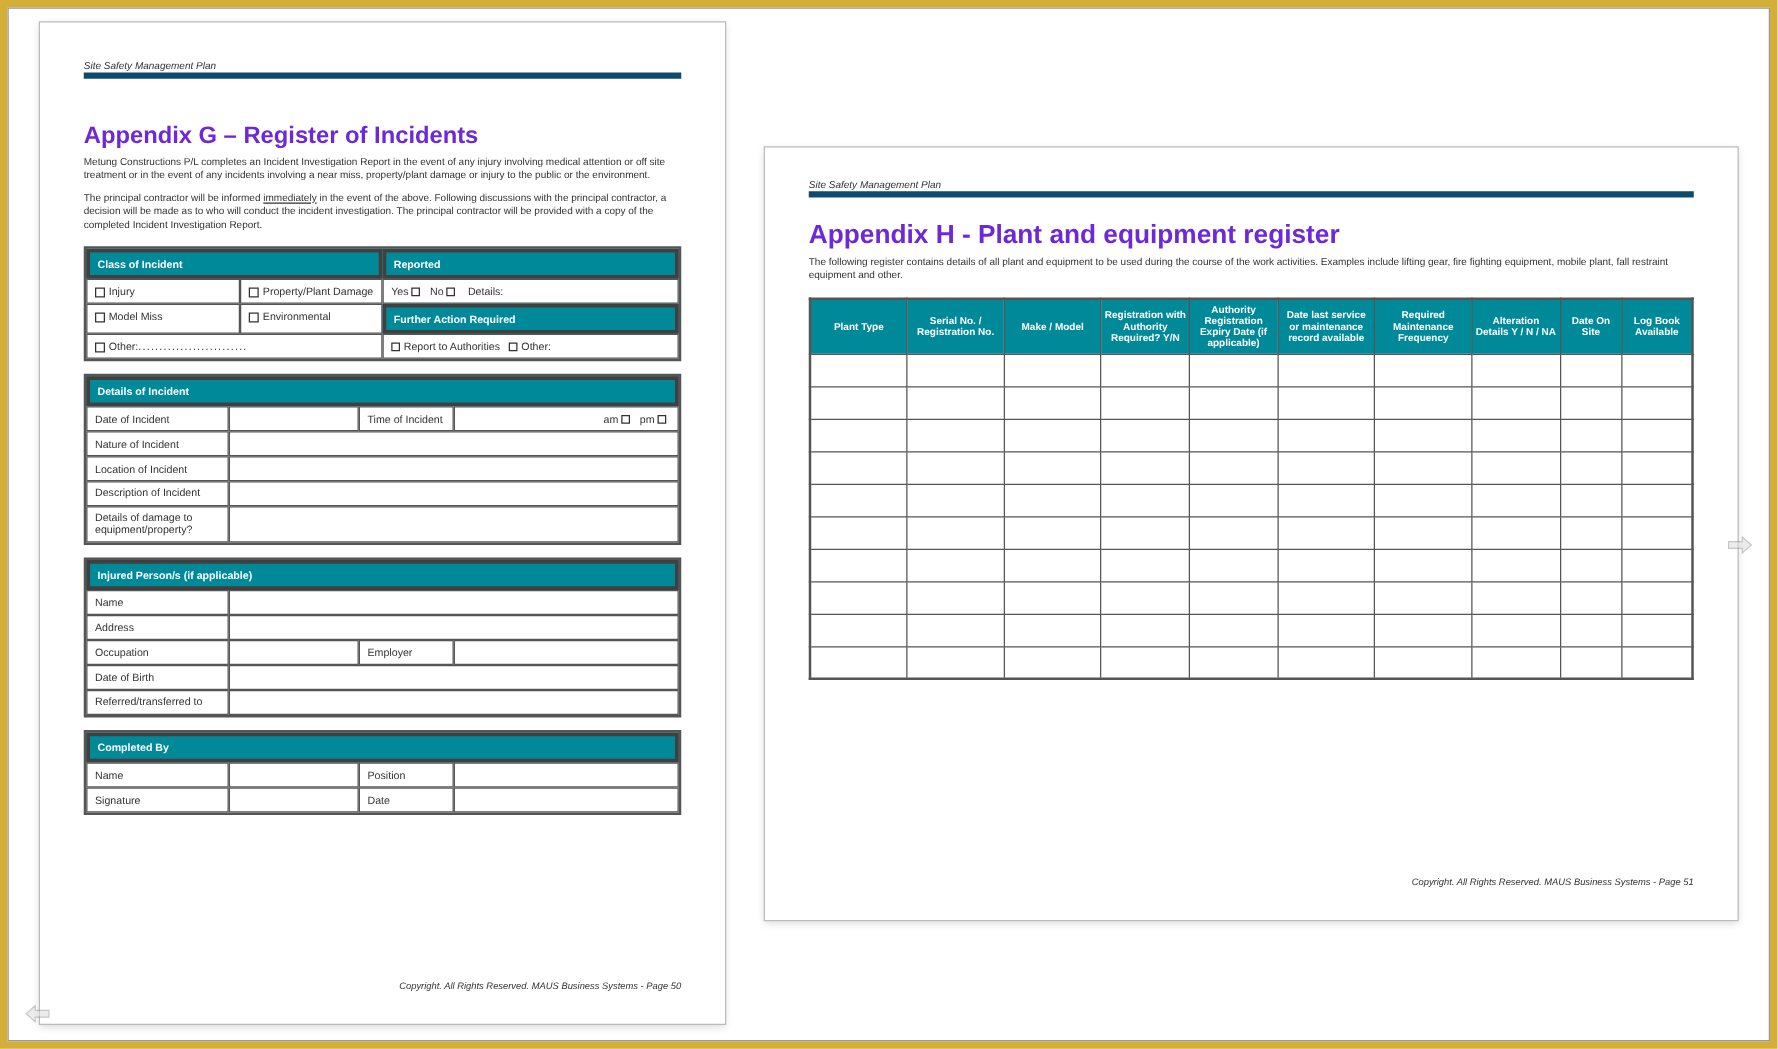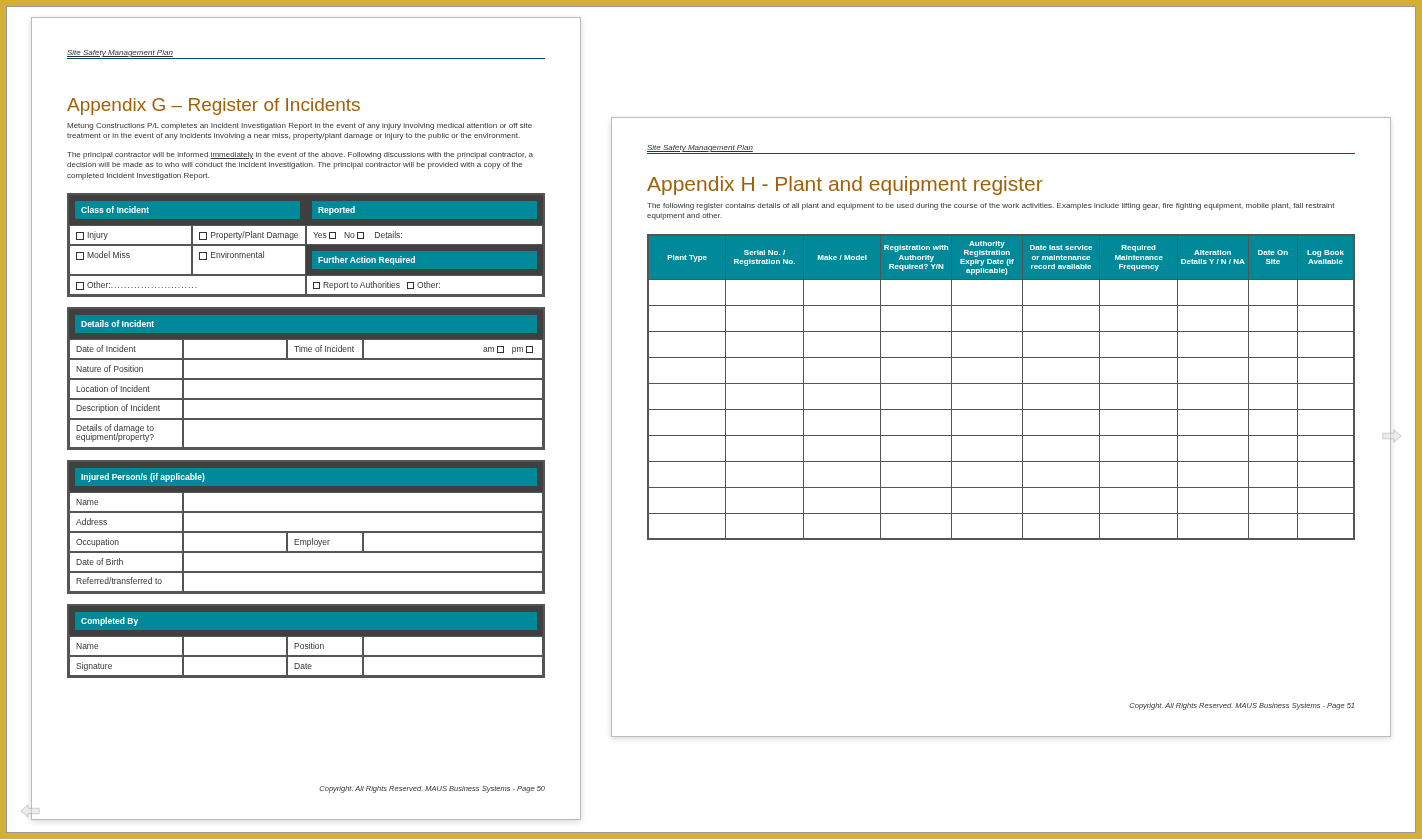--- a/index.html
+++ b/index.html
@@ -4,29 +4,29 @@
 <style>
 *{box-sizing:border-box;margin:0;padding:0}
 html,body{width:1422px;height:839px;overflow:hidden}
 body{background:#d4af37;font-family:Arial,sans-serif;font-size:9px;color:#333;position:relative}
 .viewer{position:absolute;top:6px;left:6px;right:6px;bottom:6px;background:#fff;border:1px solid #999;display:flex;align-items:flex-start;justify-content:center;gap:30px;padding:20px 15px}
 .page{background:#fff;border:1px solid #bbb;box-shadow:0 2px 6px rgba(0,0,0,0.15);position:relative}
 .page.left{width:550px;height:803px;margin-top:-10px}
 .page.right{width:780px;height:620px;margin-top:90px}
 .page-inner{padding:30px 35px 20px 35px}
 .page.right .page-inner{padding:25px 35px 15px 35px}
-.doc-header{font-size:8px;font-style:italic;text-decoration:underline;border-bottom:1px solid #0c4a6e;padding-bottom:1px;margin-bottom:18px}
+.doc-header{font-size:8px;font-style:italic;border-bottom:5px solid #0c4a6e;padding-bottom:1px;margin-bottom:18px}
 .page.left .doc-header{margin-bottom:35px}
-h1{font-family:Arial,sans-serif;font-weight:normal;color:#a16207;font-size:19px;margin-bottom:5px}
+h1{font-family:Arial,sans-serif;font-weight:bold;color:#6d28d9;font-size:19px;margin-bottom:5px}
 .page.right h1{font-size:21px}
 .intro{font-size:8px;line-height:1.3;margin-bottom:8px}
 .intro.last{margin-bottom:12px}
 u.b{font-weight:normal}
 table.blk{width:100%;border-collapse:separate;border-spacing:0;border:2px solid #555;margin-bottom:10px;font-size:8.5px}
-table.blk th{background:#008a99;color:#fff;text-align:left;font-weight:bold;padding:4px 6px;border:6px solid #404040}
+table.blk th{background:#008a99;color:#fff;text-align:left;font-weight:bold;padding:4px 6px;border:3px solid #404040}
 table.blk td{border:1px solid #555;padding:4px 6px;height:20px;vertical-align:top}
 .chk{display:inline-block;width:8px;height:8px;border:1px solid #333;margin-right:3px;vertical-align:middle;background:#fff}
 .chk.sm{width:7px;height:7px}
 .dots{letter-spacing:1px}
 table.register{width:100%;border-collapse:collapse;border:2px solid #555;font-size:8px}
 table.register th{background:#008a99;color:#fff;font-weight:bold;text-align:center;padding:3px 2px;border:1px solid #555;vertical-align:middle;line-height:1.15}
 table.register td{border:1px solid #555;height:26px}
 .footer{position:absolute;bottom:26px;right:35px;font-size:7.5px;font-style:italic}
 .nav-arrow{position:absolute;width:22px;height:18px;opacity:0.55}
 .nav-arrow svg{width:100%;height:100%}
@@ -86,21 +86,21 @@
         <tr>
           <td style="width:24%">Date of Incident</td>
           <td style="width:22%"></td>
           <td style="width:16%">Time of Incident</td>
           <td style="text-align:right">
             <span>am</span> <span class="chk sm"></span>&nbsp;
             <span>pm</span> <span class="chk sm"></span>
           </td>
         </tr>
         <tr>
-              <td>Nature of Position</td>
+              <td>Nature of Incident</td>
               <td colspan="3"></td>
             </tr>
         <tr>
               <td>Location of Incident</td>
               <td colspan="3"></td>
             </tr>
         <tr>
               <td style="line-height:1.1">Description of Incident</td>
               <td colspan="3"></td>
             </tr>

